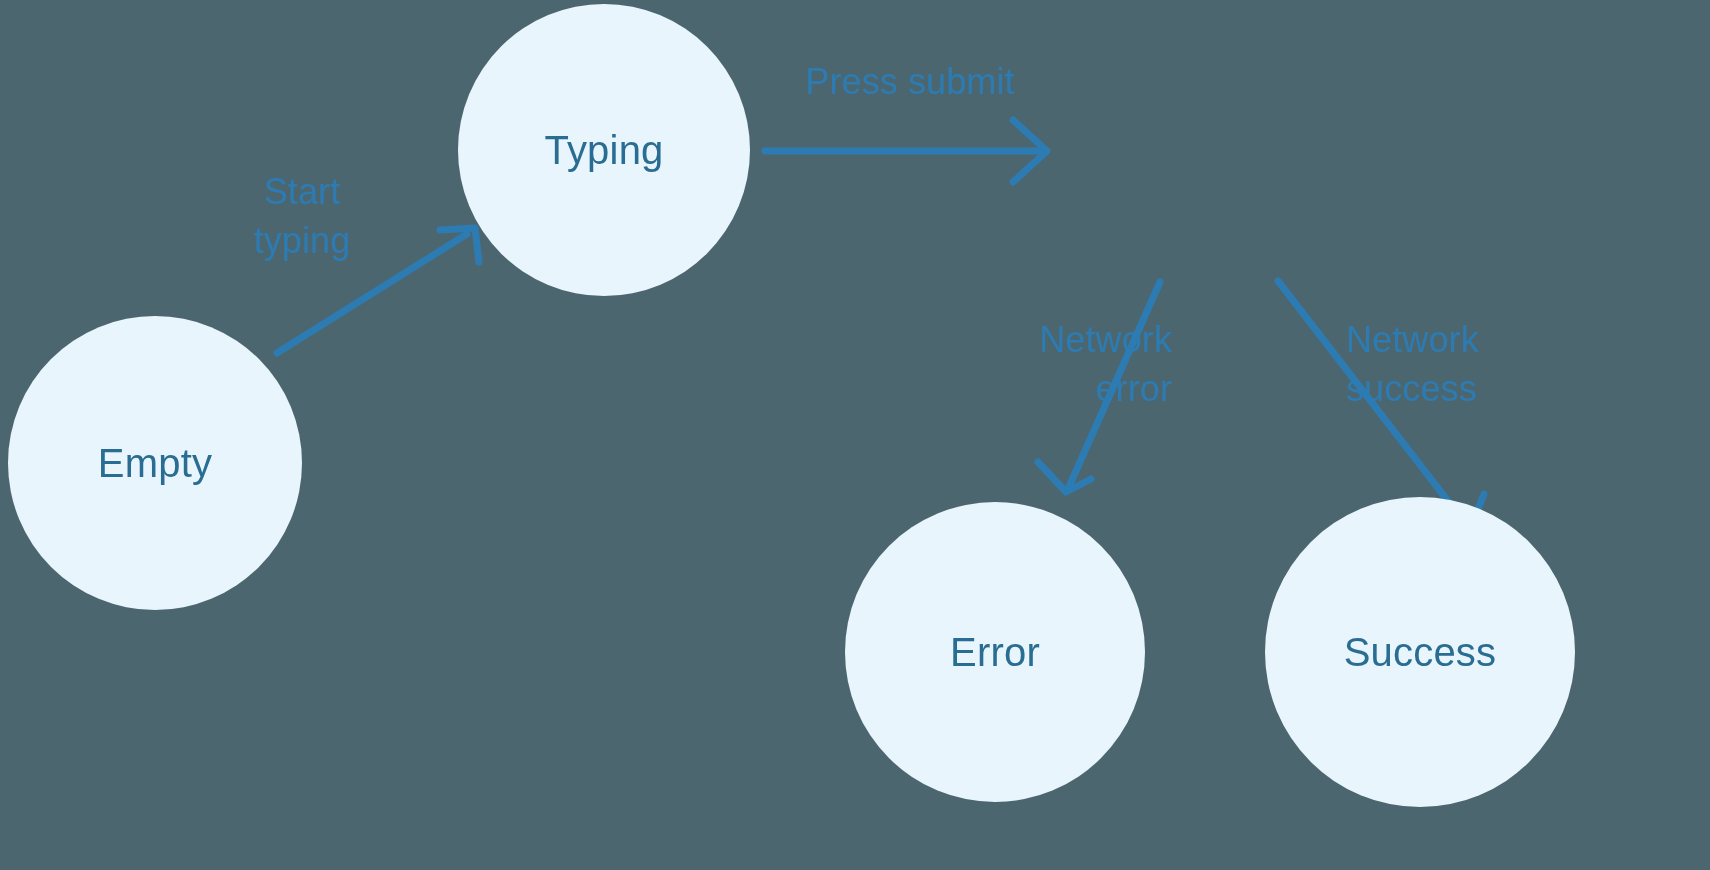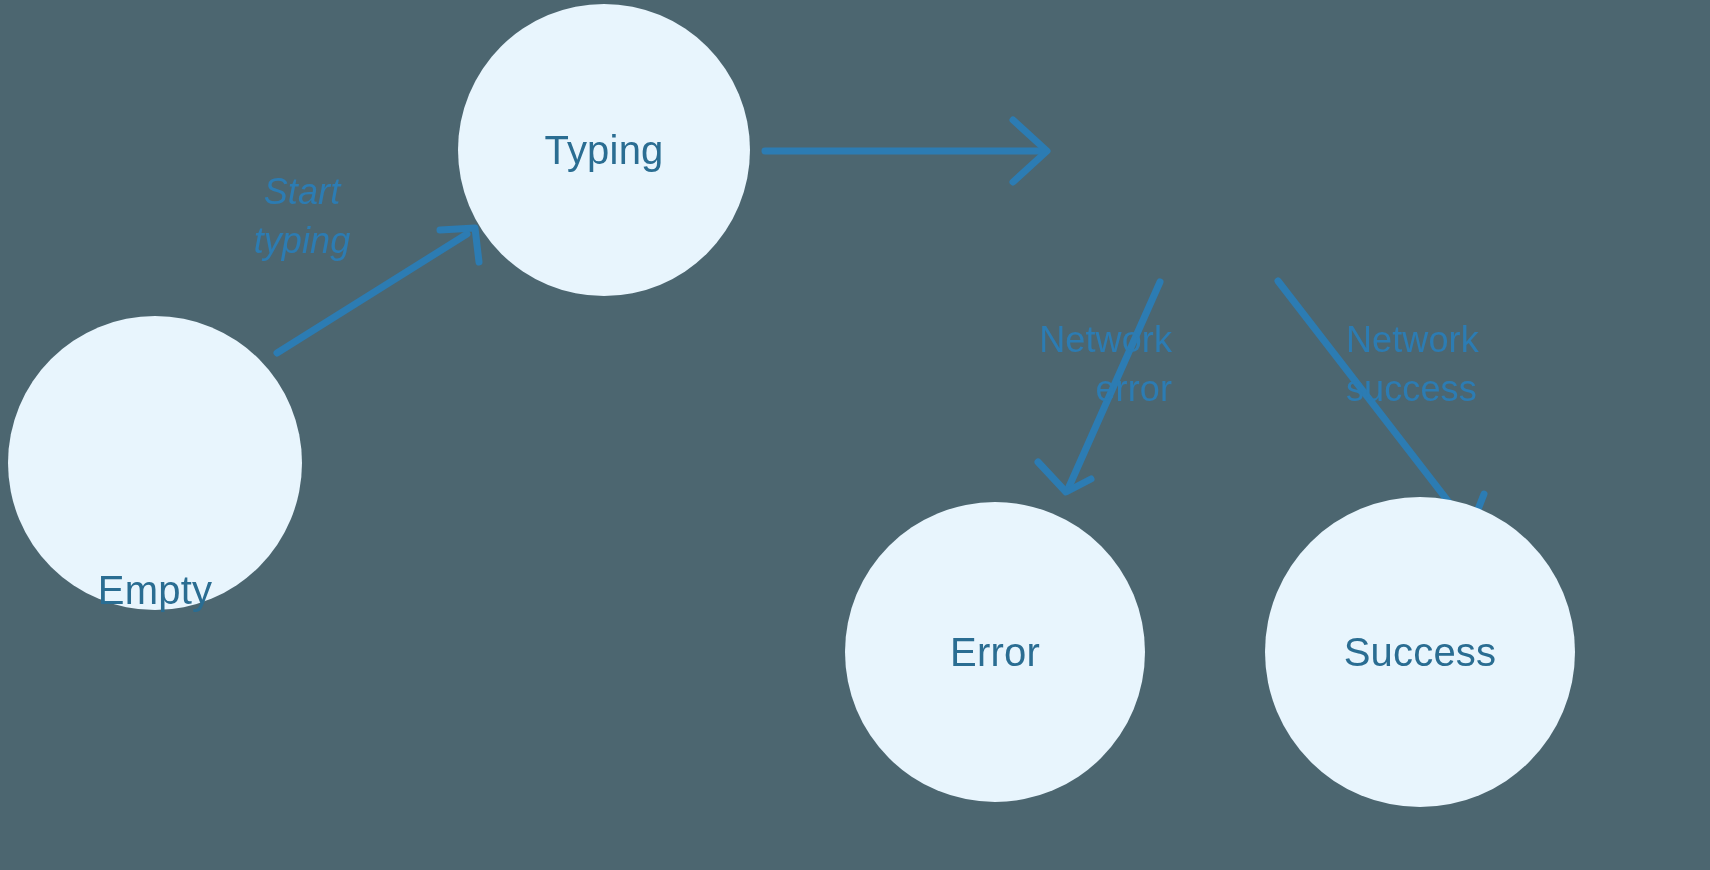--- a/index.html
+++ b/index.html
@@ -41,21 +41,21 @@
   }
   .edge-label {
     position: absolute;
     color: #2c7cb3;
     font-size: 36px;
     font-weight: 400;
     line-height: 1.35;
     letter-spacing: 0.1px;
     white-space: pre-line;
   }
-  .el-start   { left: 196px; top: 168px; width: 212px; text-align: center; font-style: italic; }
+  .el-start   { left: 196px; top: 168px; width: 212px; text-align: center; }
   .el-press   { left: 760px; top: 58px;  width: 300px; text-align: center; }
   .el-neterr  { left: 880px; top: 316px; width: 292px; text-align: right; }
   .el-netsucc { left: 1346px; top: 316px; width: 292px; text-align: left; }
 </style>
 </head>
 <body>
 
 <div id="stage">
 
   <svg id="edges" viewBox="0 0 1710 870" xmlns="http://www.w3.org/2000/svg">
@@ -74,40 +74,41 @@
       <line x1="1160" y1="282" x2="1068" y2="489" stroke="#2c7cb3" stroke-width="7" stroke-linecap="round"></line>
       <polyline points="1038,462 1066,492 1091,479" fill="none" stroke="#2c7cb3" stroke-width="7" stroke-linecap="round" stroke-linejoin="round"></polyline>
     </g>
 
     <g>
       <line x1="1278" y1="281" x2="1468" y2="527" stroke="#2c7cb3" stroke-width="7" stroke-linecap="round"></line>
       <polyline points="1433,514 1470,530 1484,494" fill="none" stroke="#2c7cb3" stroke-width="7" stroke-linecap="round" stroke-linejoin="round"></polyline>
     </g>
   </svg>
 
-  <div class="node" style="left:8px; top:316px; width:294px; height:294px;align-items:flex-end;">
+  <div class="node" style="left:8px; top:316px; width:294px; height:294px;">
     <span class="node-label">Empty</span>
   </div>
 
   <div class="node" style="left:458px; top:4px; width:292px; height:292px;">
     <span class="node-label">Typing</span>
   </div>
 
 
   <div class="node" style="left:845px; top:502px; width:300px; height:300px;">
     <span class="node-label">Error</span>
   </div>
 
   <div class="node" style="left:1265px; top:497px; width:310px; height:310px;">
     <span class="node-label">Success</span>
   </div>
 
   <div class="edge-label el-start">Start
 typing</div>
 
+  <div class="edge-label el-press">Press submit</div>
 
   <div class="edge-label el-neterr">Network
 error</div>
 
   <div class="edge-label el-netsucc">Network
 success</div>
 
 </div>
 
 </body></html>

